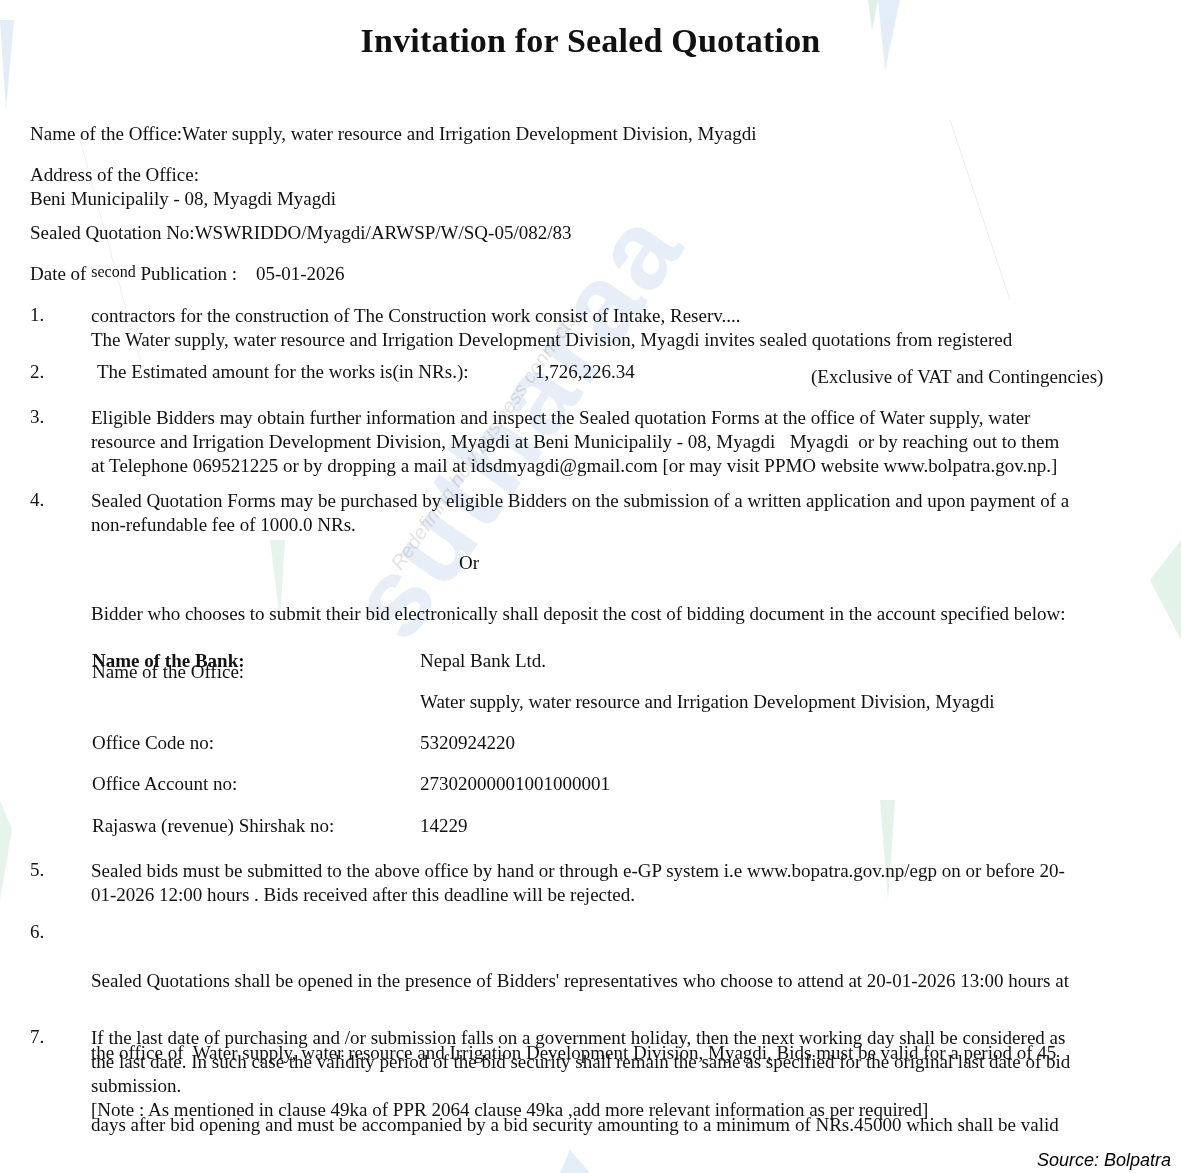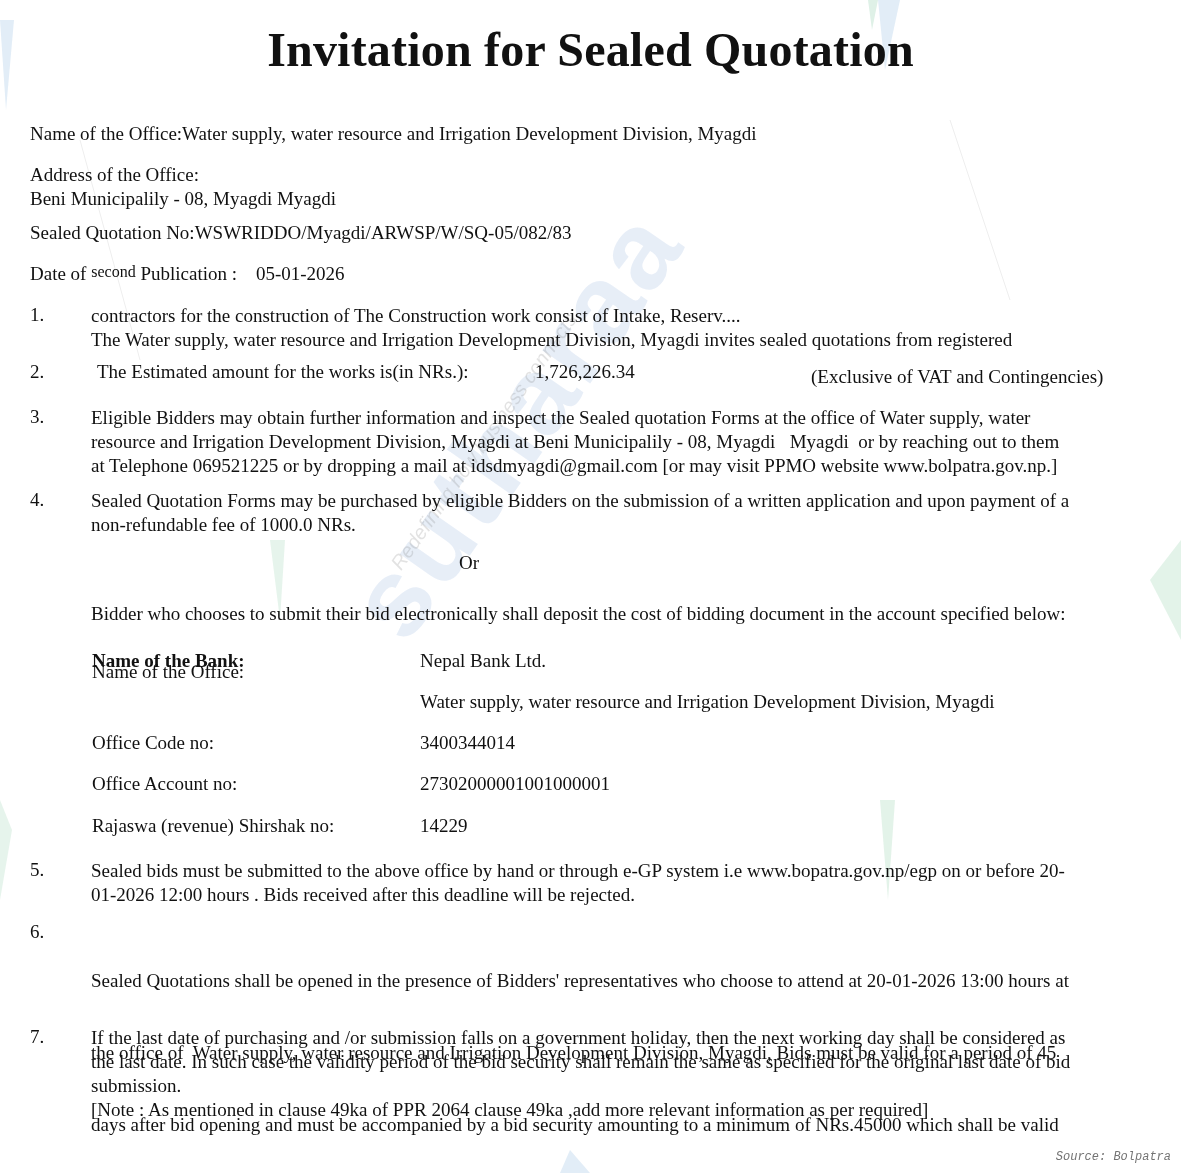--- a/index.html
+++ b/index.html
@@ -1,30 +1,30 @@
 <!DOCTYPE html>
 <html><head>
 <meta charset="utf-8">
 <style>
   html,body{margin:0;padding:0;background:#ffffff;}
   body{width:1181px;height:1173px;position:relative;overflow:hidden;
        font-family:"Liberation Serif","DejaVu Serif",serif;color:#111;font-size:19px;}
   .deco{position:absolute;pointer-events:none;}
   .title{position:absolute;top:22px;left:0;width:1181px;text-align:center;
-         font-weight:bold;font-size:48px;letter-spacing:0.2px;}
+         font-weight:bold;font-size:34px;letter-spacing:0.2px;}
   .line{position:absolute;left:30px;white-space:nowrap;line-height:24px;}
   .sup{font-size:16px;position:relative;top:-3px;}
   .item{position:absolute;left:30px;width:1130px;}
   .num{position:absolute;left:0;top:0;}
   .body{position:absolute;left:61px;width:1065px;line-height:24px;}
   .or{position:absolute;left:459px;top:552px;}
   .bankrow{position:absolute;left:92px;line-height:24px;white-space:nowrap;}
   .bankval{position:absolute;left:420px;line-height:24px;white-space:nowrap;}
-  .source{position:absolute;right:10px;top:1150px;font-family:Liberation Mono, monospace;
-          font-style:italic;font-size:12px;color:#737373;}
+  .source{position:absolute;right:10px;top:1150px;font-family:Liberation Sans, sans-serif;
+          font-style:italic;font-size:18px;color:#000000;}
   .watermark{position:absolute;left:270px;top:360px;transform:rotate(-55deg);
              font-family:"Liberation Sans",sans-serif;font-weight:bold;font-size:110px;
              color:#1f5fb8;opacity:0.10;letter-spacing:4px;pointer-events:none;}
   .watermark2{position:absolute;left:330px;top:430px;transform:rotate(-55deg);
              font-family:"Liberation Sans",sans-serif;font-style:italic;font-size:20px;
              color:#666;opacity:0.18;pointer-events:none;}
 </style>
 </head>
 <body>
 
@@ -91,21 +91,21 @@
 <div class="or">Or</div>
 
 <div class="line" style="top:602px;left:91px;">Bidder who chooses to submit their bid electronically shall deposit the cost of bidding document in the account specified below:</div>
 
 <div>
   <div class="bankrow" style="top:649px;font-weight:bold;">Name of the Bank:</div>
   <div class="bankval" style="top:649px;">Nepal Bank Ltd.</div>
   <div class="bankrow" style="top:654px;margin-top:6px;">Name of the Office:</div>
   <div class="bankval" style="top:690px;">Water supply, water resource and Irrigation Development Division, Myagdi</div>
   <div class="bankrow" style="top:731px;">Office Code no:</div>
-  <div class="bankval" style="top:731px;">3400344014</div>
+  <div class="bankval" style="top:731px;">5320924220</div>
   <div class="bankrow" style="top:772px;">Office Account no:</div>
   <div class="bankval" style="top:772px;">27302000001001000001</div>
   <div class="bankrow" style="top:814px;">Rajaswa (revenue) Shirshak no:</div>
   <div class="bankval" style="top:814px;">14229</div>
 </div>
 
 <div class="item" style="top:859px;">
   <span class="num">5.</span>
   <div class="body" style="top:0;white-space:nowrap;">
     <div>Sealed bids must be submitted to the above office by hand or through e-GP system i.e www.bopatra.gov.np/egp on or before 20-</div>

